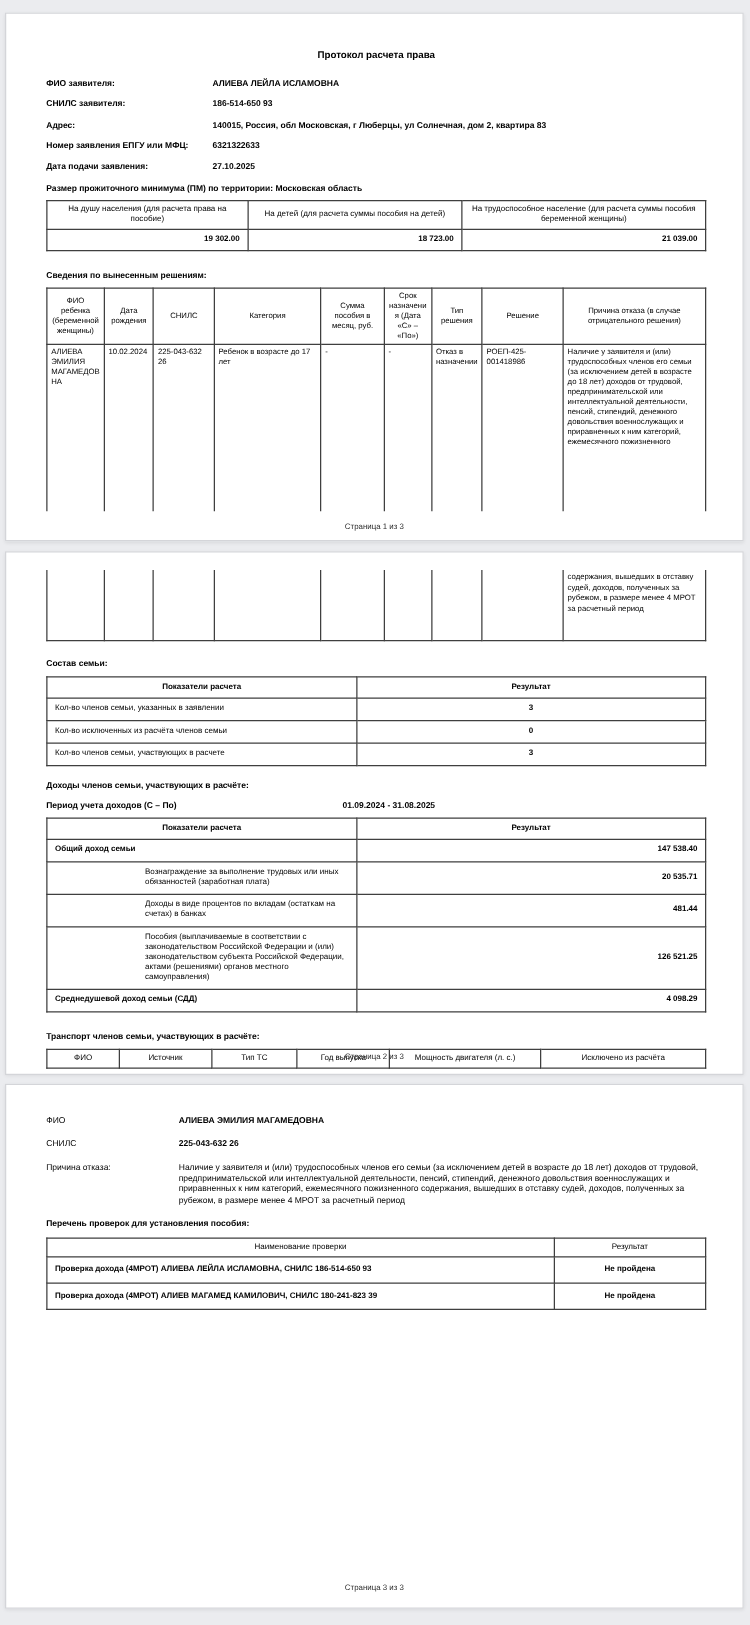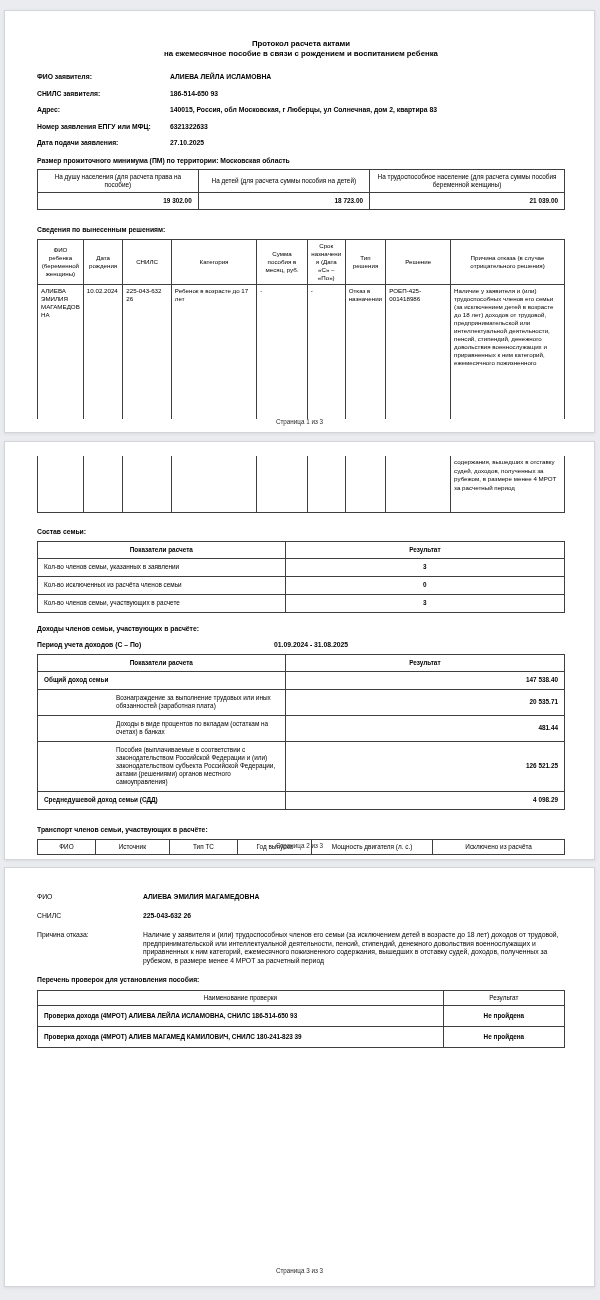--- a/index.html
+++ b/index.html
@@ -78,22 +78,21 @@
   .p3 .inforow .lbl { width:106px; flex:0 0 106px; font-weight:normal; }
   .p3 .inforow .val { font-weight:bold; }
   .p3 .inforow.reason .val { font-weight:normal; line-height:8.5px; }
 </style>
 </head>
 <body>
 
 <div class="page p1">
   <div class="content">
     <div class="doc-title">
-      <div>Протокол расчета актами</div>
-      <div>на ежемесячное пособие в связи с рождением и воспитанием ребенка</div>
+      <div>Протокол расчета права</div>
     </div>
 
     <div class="infolist">
       <div class="inforow">
         <span class="lbl">ФИО заявителя:</span>
         <span class="val">АЛИЕВА ЛЕЙЛА ИСЛАМОВНА</span>
       </div>
       <div class="inforow">
         <span class="lbl">СНИЛС заявителя:</span>
         <span class="val">186-514-650 93</span>

